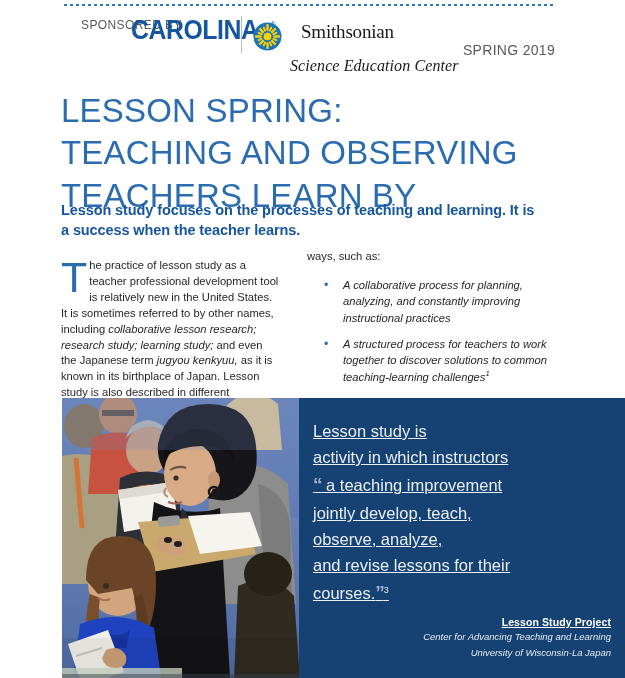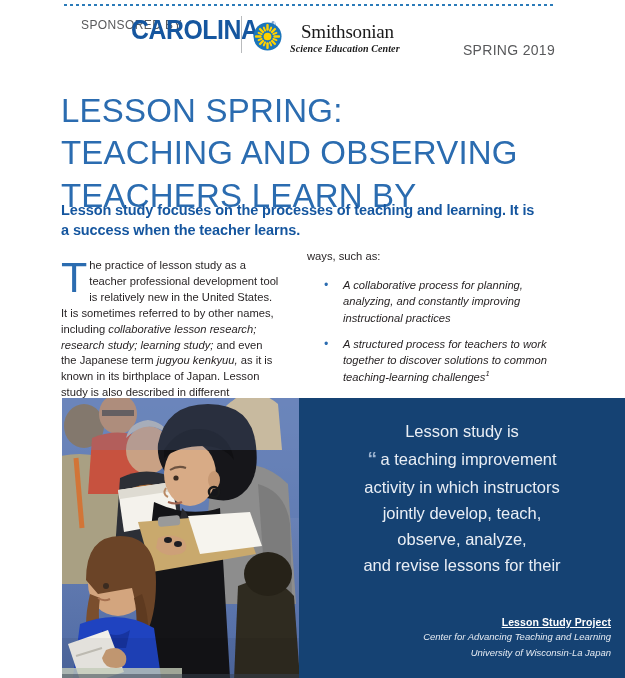--- a/index.html
+++ b/index.html
@@ -95,25 +95,24 @@
     font-family: "Liberation Serif", serif;
     font-size: 19px;
     color: #1a1a1a;
     line-height: 1.05;
     letter-spacing: -0.2px;
     margin-left: 11px;
   }
   .si-sub {
     font-family: "Liberation Serif", serif;
     font-style: italic;
-    font-size: 10px;
+    font-size: 16px;
     color: #1a1a1a;
     letter-spacing: 0.1px;
-    margin-top: 1px;
-    font-weight: bold;
+    margin-top: 15px;
   }
   .issue-date {
     position: absolute;
     right: 70px;
     top: 30px;
     font-size: 14px;
     letter-spacing: 0.3px;
     color: #58595b;
   }
 
@@ -217,25 +216,26 @@
     width: 326px;
     height: 280px;
     background: #154273;
     color: #eef2f7;
   }
   .quote-text {
     position: absolute;
     left: 14px;
     top: 20px;
     width: 298px;
-    text-align: center;
+    text-align: left;
     font-size: 16.5px;
     line-height: 1.58;
     color: #e9eef5;
     font-weight: 300;
+    text-decoration: underline;
   }
   .qmark {
     color: #9db4d0;
     font-size: 19px;
     font-weight: bold;
     letter-spacing: -1px;
   }
   .qsup { font-size: 9px; vertical-align: super; color: #dfe7f0; }
 
   .attribution {
@@ -429,28 +429,31 @@
     <rect x="0" y="276" width="237" height="4" fill="#3b4656" opacity="0.5"></rect>
 
     <rect x="0" y="0" width="237" height="52" fill="#6f88bd" opacity="0.22"></rect>
     <rect x="0" y="240" width="237" height="40" fill="#000000" opacity="0.06"></rect>
   </svg>
 </div>
 
 <div class="quote-panel">
   <div class="quote-text">
     <div>Lesson study is</div>
+    <div>activity in which instructors</div>
     <div>
       <span class="qmark">“</span>
       <span>a teaching improvement</span>
     </div>
-    <div>activity in which instructors</div>
     <div>jointly develop, teach,</div>
     <div>observe, analyze,</div>
     <div>and revise lessons for their</div>
+    <div>
+      <span>courses.</span><span class="qmark">”</span><span class="qsup">3</span>
+    </div>
   </div>
 
   <div class="attribution">
     <div class="attr-title">Lesson Study Project</div>
     <div class="attr-line">Center for Advancing Teaching and Learning</div>
     <div class="attr-line">University of Wisconsin-La Japan</div>
   </div>
 </div>
 
 </body></html>

